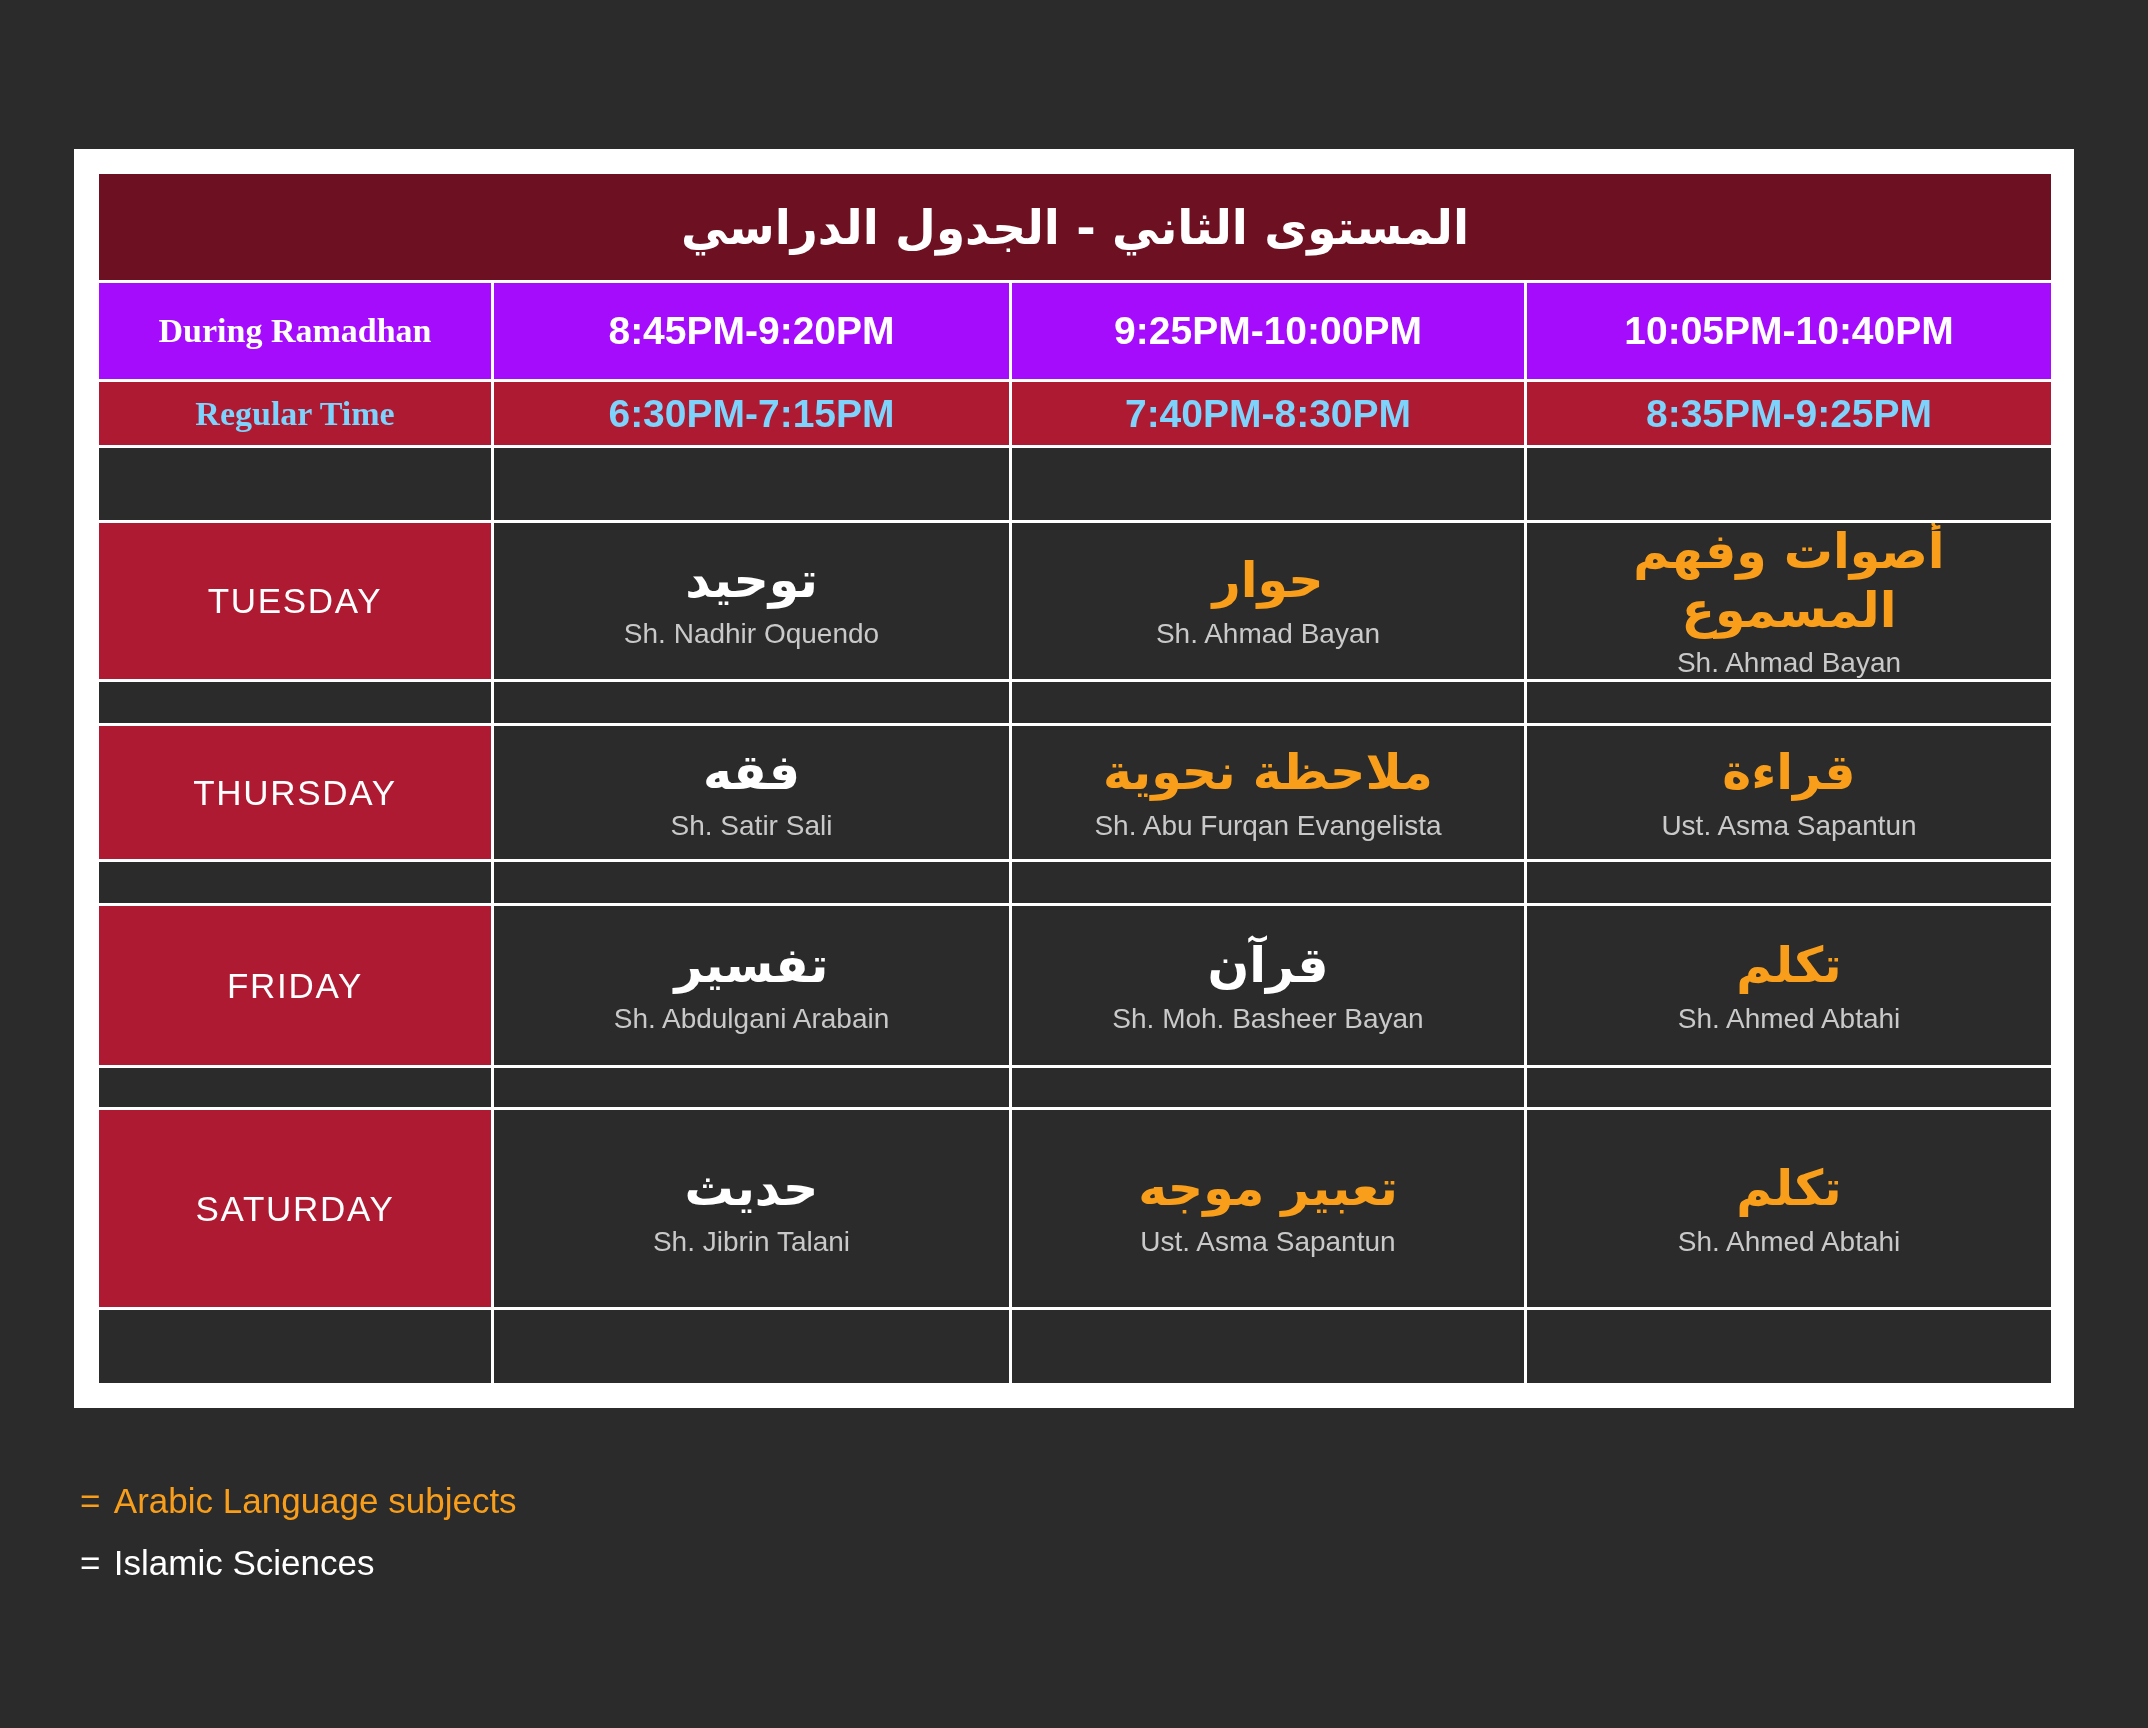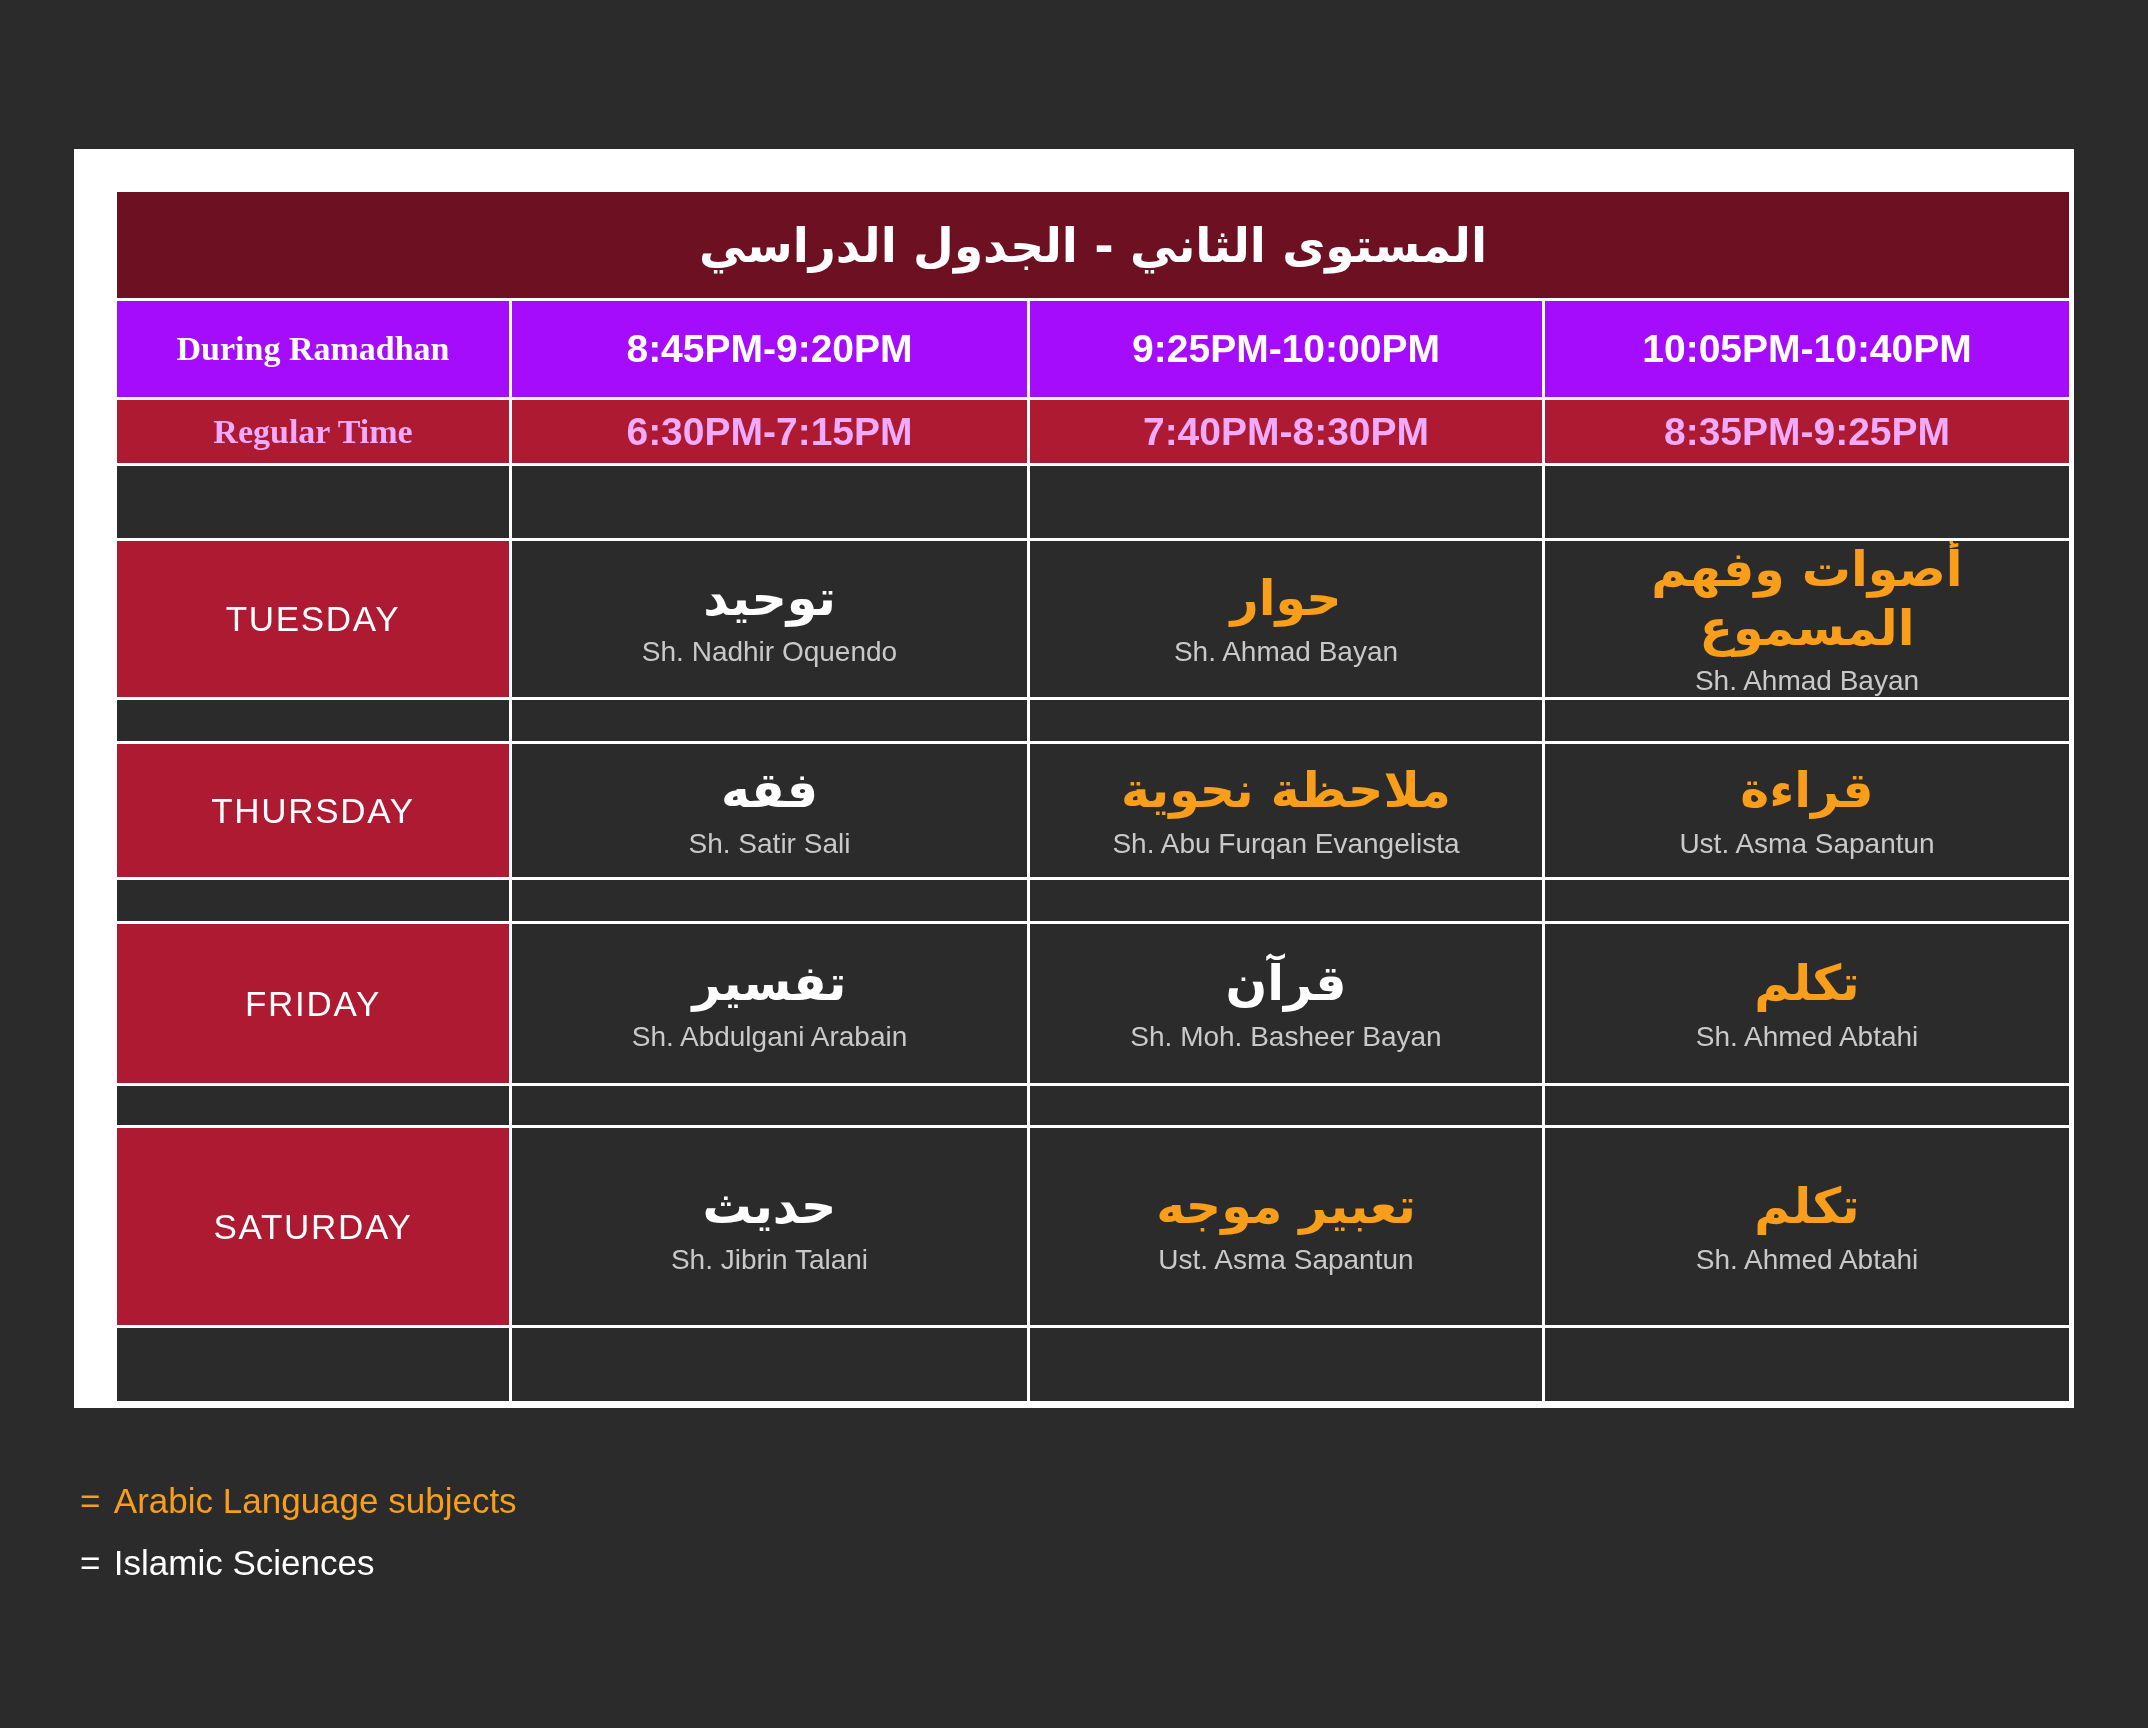--- a/index.html
+++ b/index.html
@@ -8,21 +8,21 @@
     background: #2b2b2b;
     position: relative;
     overflow: hidden;
     font-family: "Liberation Sans", sans-serif;
   }
   .card {
     position: absolute;
     left: 74px; top: 149px;
     width: 2000px; height: 1259px;
     background: #ffffff;
-    padding: 40px;
+    padding: 22px;
   }
   table {
     width: 100%;
     border-collapse: collapse;
     table-layout: fixed;
   }
   td {
     border: 3.4px solid #ffffff;
     text-align: center;
     vertical-align: middle;
@@ -44,21 +44,21 @@
   .ramadhan-row td {
     background: #a40cfb;
     height: 99px;
     color: #ffffff;
     font-weight: 700;
     font-size: 39px;
   }
   .regular-row td {
     background: #ae1a31;
     height: 66px;
-    color: #f0abfc;
+    color: #7dd3fc;
     font-weight: 700;
     font-size: 39px;
   }
   .ramadhan-row td.label-cell,
   .regular-row td.label-cell { font-size: 34px; font-family: Liberation Serif, serif; }
 
   .spacer td { background: #2b2b2b; }
   .h-sp1 td { height: 75px; }
   .h-sp2 td { height: 44px; }
   .h-sp3 td { height: 44px; }

